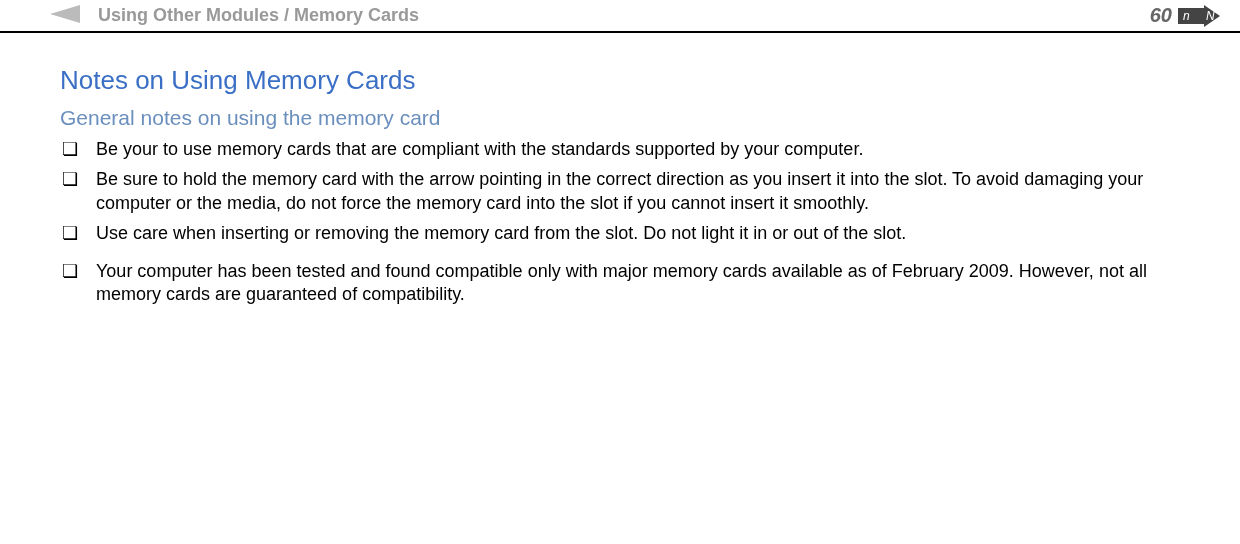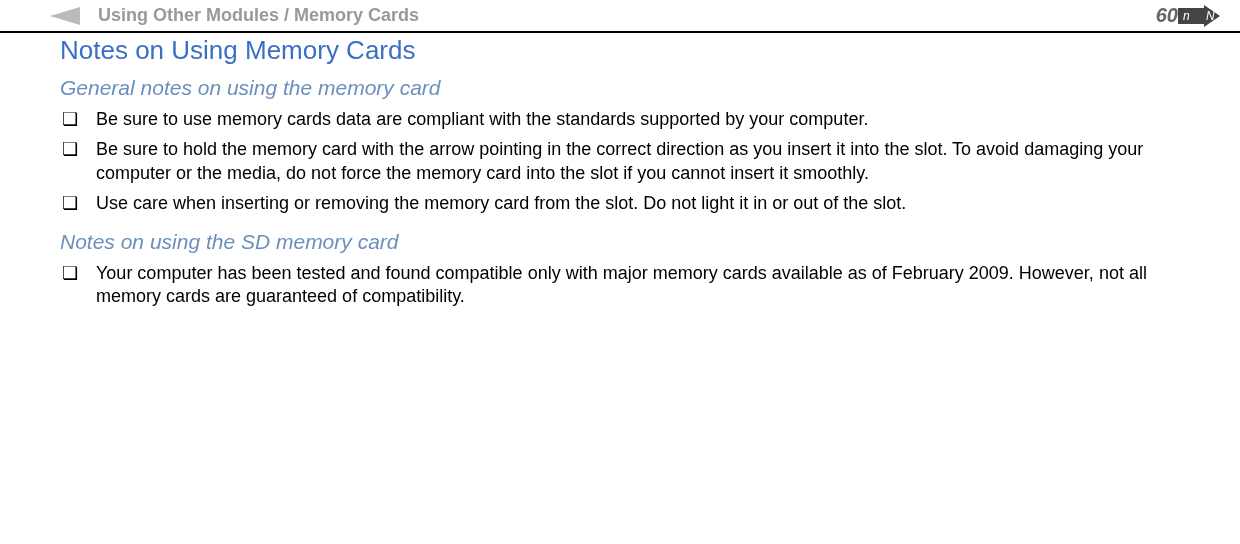--- a/index.html
+++ b/index.html
@@ -18,53 +18,53 @@
       border-bottom: 2px solid #000;
     }
     .breadcrumb {
       font-size: 18px;
       font-weight: bold;
       color: #999;
     }
     .page-nav {
       display: flex;
       align-items: center;
+      gap: 6px;
     }
     .page-number {
       font-size: 20px;
       font-style: italic;
       font-weight: bold;
       color: #666;
     }
     .nav-arrow-prev {
       width: 0;
       height: 0;
       border-top: 9px solid transparent;
       border-bottom: 9px solid transparent;
       border-right: 30px solid #bbb;
       margin-right: 8px;
     }
     .nav-arrow-next {
       display: inline-flex;
     }
     .content {
-      padding: 2px 60px 10px 60px;
+      padding: 32px 60px 10px 60px;
     }
     .section-title {
       font-size: 26px;
       color: #3a6fc5;
       font-weight: normal;
       margin: 0 0 10px 0;
     }
     .subsection-title {
       font-size: 21px;
       color: #6b8fbd;
       font-weight: normal;
       margin: 10px 0 8px 0;
-      font-style: italic;
     }
     ul.bullets {
       list-style: none;
       padding: 0;
       margin: 0 0 14px 0;
     }
     ul.bullets li {
       position: relative;
       padding-left: 36px;
       font-size: 18px;
@@ -78,43 +78,42 @@
       left: 2px;
       top: 0;
       font-size: 18px;
       color: #000;
     }
   </style>
 </head>
 <body>
 
 <div class="header">
-  <div class="breadcrumb-area" style="display:flex;align-items:center;gap:10px;">
+  <div class="breadcrumb-area" style="display:flex;gap:10px;">
     <span class="nav-arrow-prev"></span>
     <span class="breadcrumb">Using Other Modules / Memory Cards</span>
   </div>
   <div class="page-nav">
     <span class="page-number">60</span>
     <span class="nav-arrow-next">
       <svg width="42" height="22" viewBox="0 0 42 22">
         <polygon points="0,3 26,3 26,0 42,11 26,22 26,19 0,19" fill="#444"></polygon>
         <text x="5" y="15" font-size="12" font-style="italic" fill="#fff" font-family="Arial">n</text>
         <text x="28" y="15" font-size="12" font-style="italic" fill="#fff" font-family="Arial">N</text>
       </svg>
     </span>
   </div>
 </div>
 
 <div class="content">
   <h1 class="section-title">Notes on Using Memory Cards</h1>
 
   <h2 class="subsection-title">General notes on using the memory card</h2>
   <ul class="bullets">
-    <li>Be sure to use memory cards data are compliant with the standards supported by your computer.</li>
+    <li>Be your to use memory cards that are compliant with the standards supported by your computer.</li>
     <li>Be sure to hold the memory card with the arrow pointing in the correct direction as you insert it into the slot. To avoid damaging your computer or the media, do not force the memory card into the slot if you cannot insert it smoothly.</li>
     <li>Use care when inserting or removing the memory card from the slot. Do not light it in or out of the slot.</li>
   </ul>
 
-  <h2 class="subsection-title">Notes on using the SD memory card</h2>
   <ul class="bullets">
     <li>Your computer has been tested and found compatible only with major memory cards available as of February 2009. However, not all memory cards are guaranteed of compatibility.</li>
   </ul>
 </div>
 
 </body></html>

